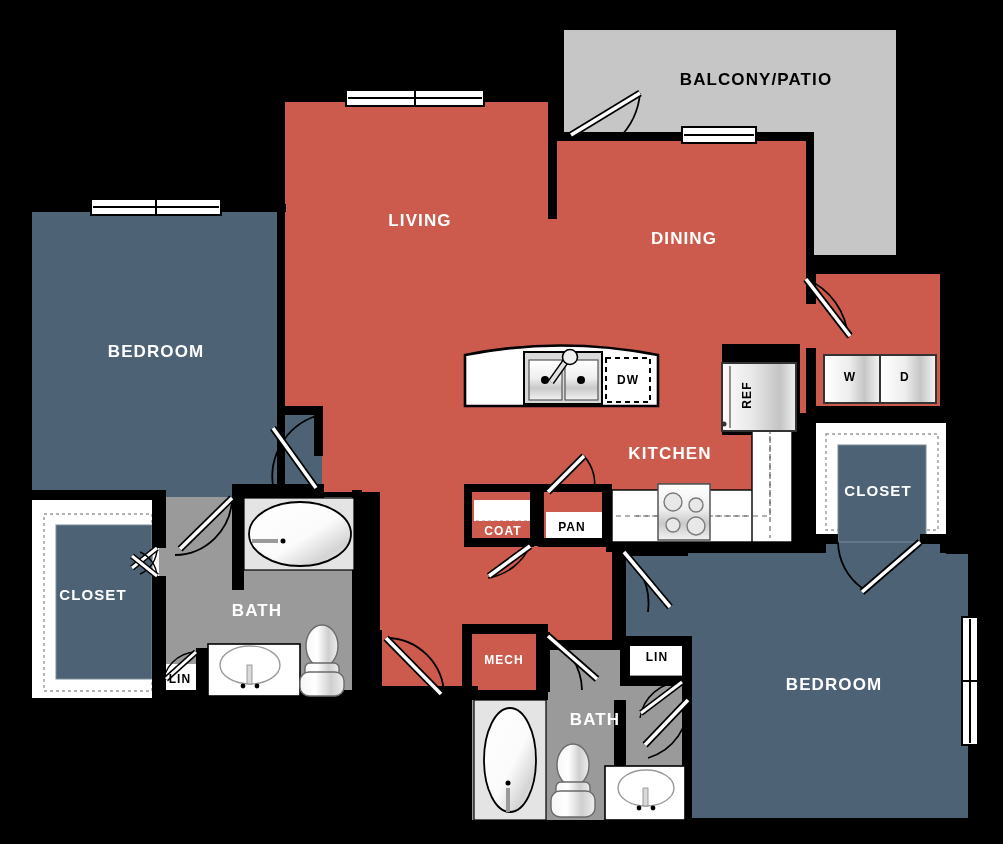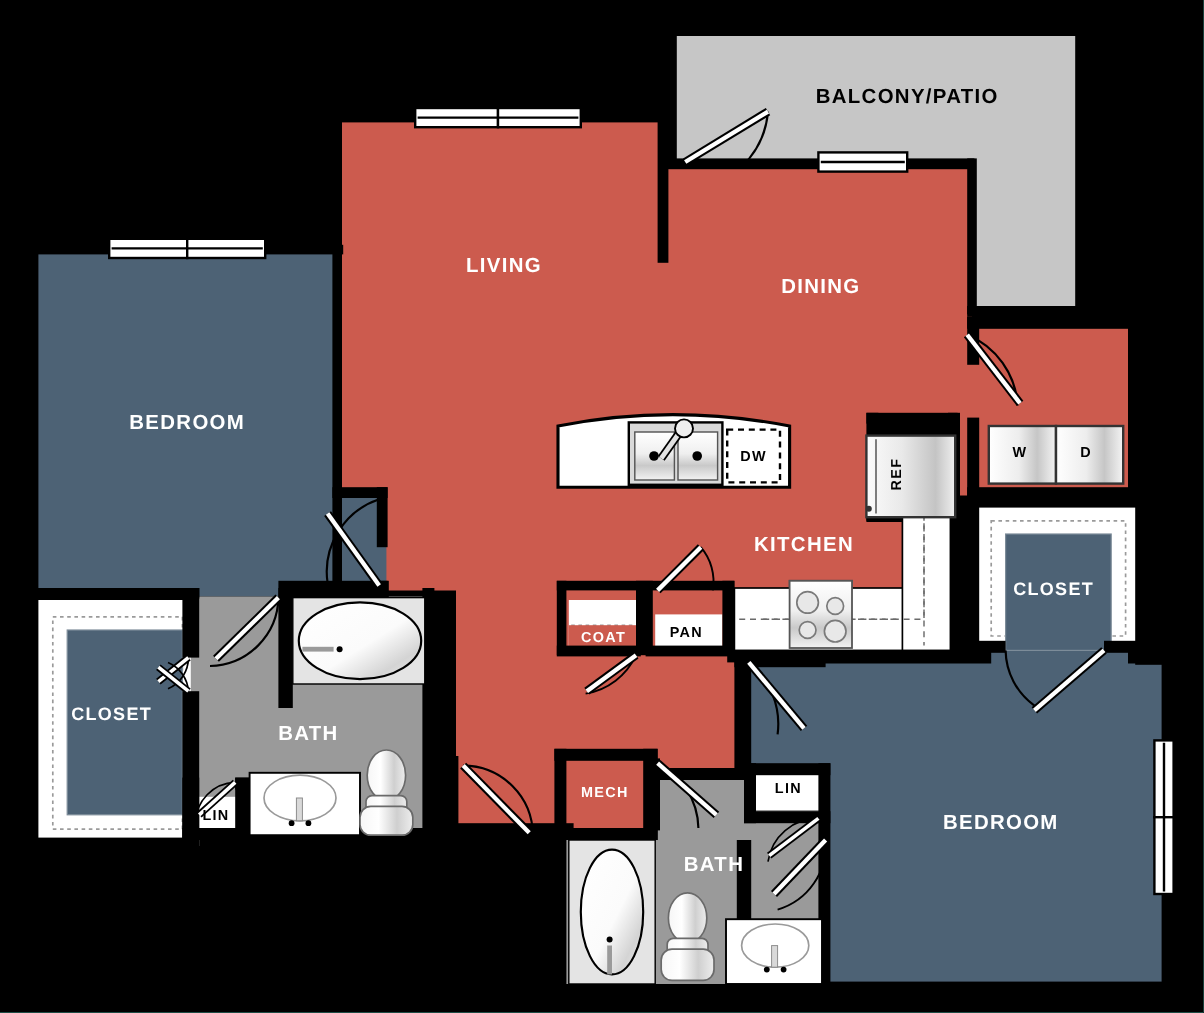--- a/index.html
+++ b/index.html
@@ -10,21 +10,21 @@
   body {
     width: 1003px;
     height: 844px;
     overflow: hidden;
     font-family: "Liberation Sans", sans-serif;
   }
   #plan-root {
     position: relative;
     width: 1003px;
     height: 844px;
-    background: #5eead4;
+    background: #fef9c3;
   }
   #plan-svg {
     position: absolute;
     left: 0;
     top: 0;
     width: 1003px;
     height: 844px;
     display: block;
   }
   .room-label {

